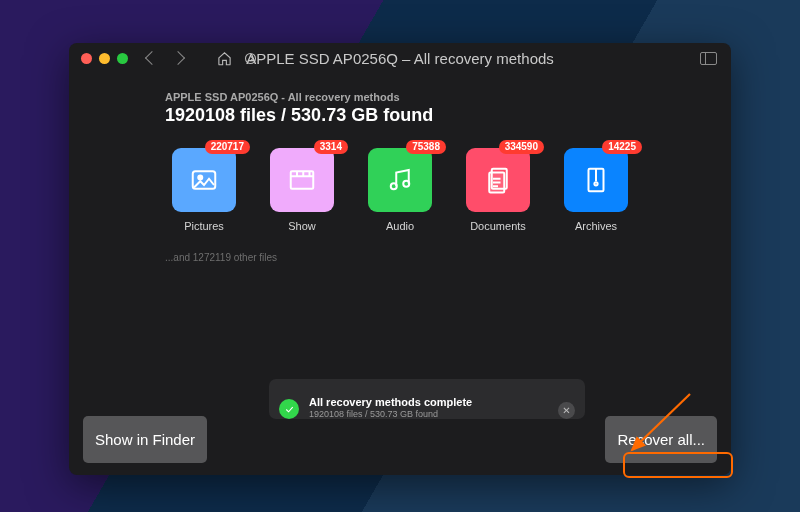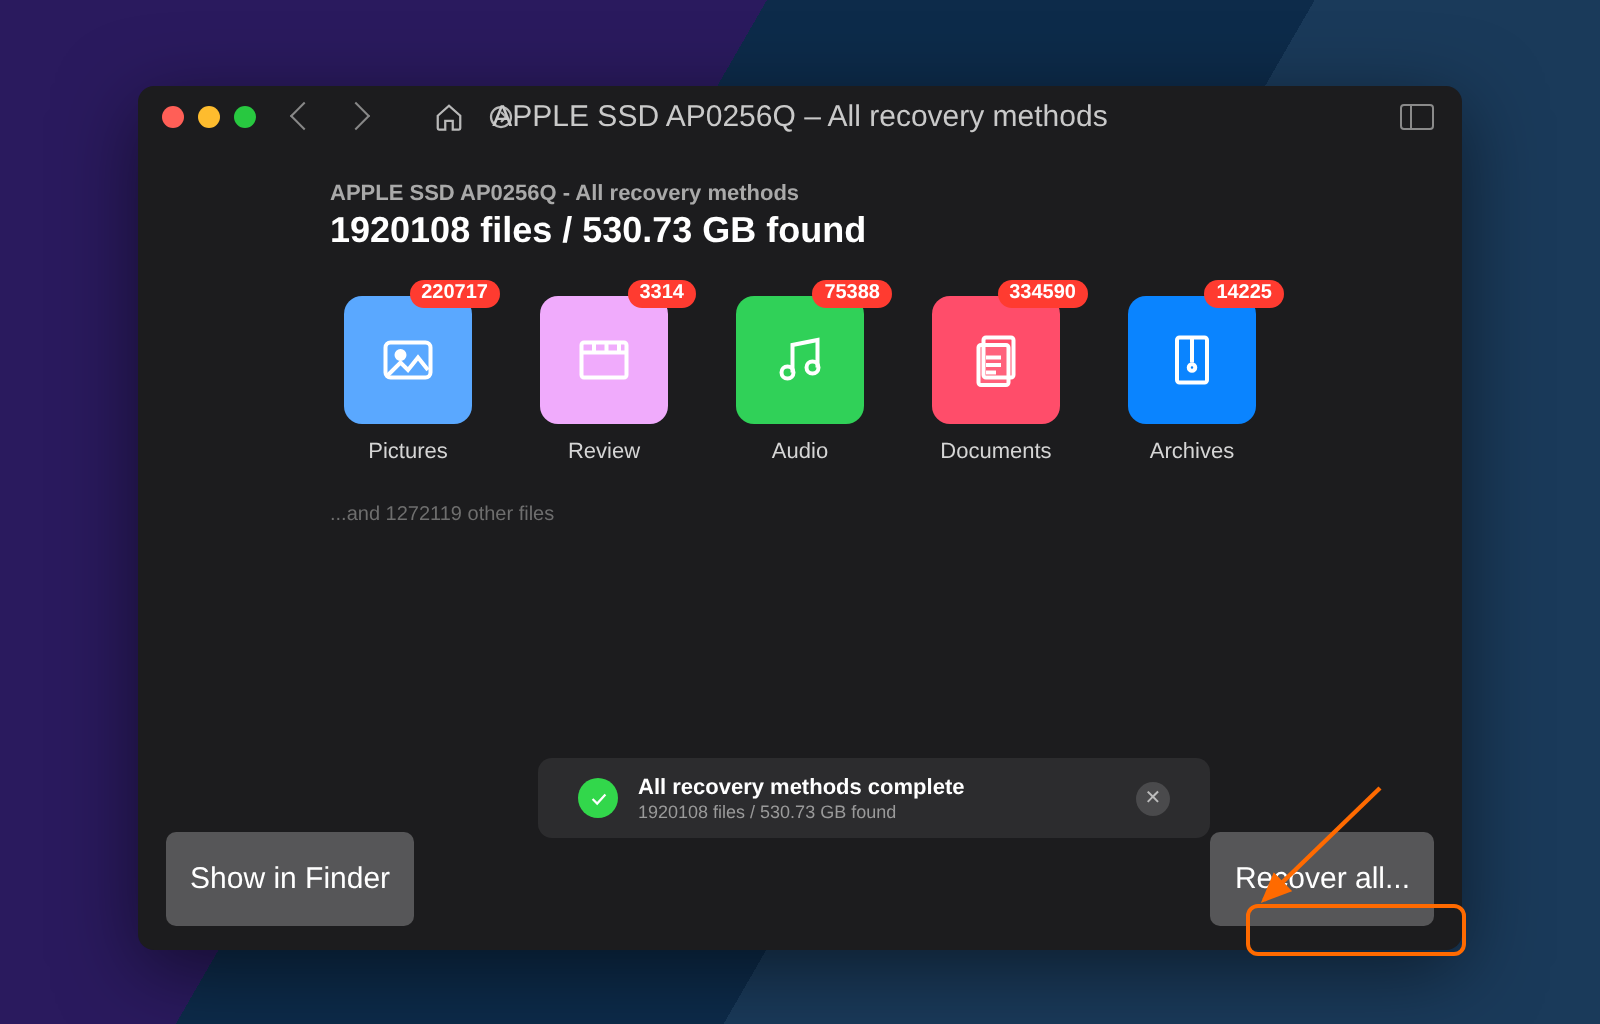--- a/index.html
+++ b/index.html
@@ -17,21 +17,21 @@
   .panes::before{content:"";width:4px;border-right:1.3px solid #8a8a8a;}
   .content{padding:18px 40px 0 96px;color:#e6e6e6;}
   .sub{font-size:11px;color:#a9a9a9;margin-bottom:2px;font-weight:bold;}
   .headline{font-size:18px;font-weight:700;color:#fff;}
   .cats{display:flex;gap:20px;margin-top:22px;}
   .cat{width:78px;display:flex;flex-direction:column;align-items:center;}
   .tile{width:64px;height:64px;border-radius:9px;position:relative;display:flex;align-items:center;justify-content:center;}
   .badge{position:absolute;top:-8px;right:-14px;background:#ff3b30;color:#fff;font-size:10px;font-weight:600;padding:2px 6px;border-radius:9px;line-height:1;}
   .catlabel{margin-top:8px;font-size:11px;color:#d5d5d5;}
   .other{margin-top:20px;font-size:10px;color:#6e6e6e;}
-  .statusbar{position:absolute;left:200px;bottom:56px;width:296px;height:40px;background:#2c2c2e;border-radius:7px;display:flex;align-items:center;padding:0 20px;gap:10px;}
+  .statusbar{position:absolute;left:200px;bottom:56px;width:296px;height:40px;background:#2c2c2e;border-radius:7px;display:flex;align-items:flex-end;padding:0 10px;gap:10px;}
   .check{width:20px;height:20px;border-radius:50%;background:#32d74b;display:flex;align-items:center;justify-content:center;}
   .check svg{stroke:#fff;stroke-width:2.4;fill:none;}
   .stxt1{font-size:11px;font-weight:600;color:#fff;}
   .stxt2{font-size:9px;color:#9a9a9a;margin-top:1px;}
   .closebtn{margin-left:auto;width:17px;height:17px;border-radius:50%;background:#4a4a4c;color:#bcbcbc;font-size:10px;display:flex;align-items:center;justify-content:center;}
   .footer{position:absolute;bottom:12px;left:14px;right:14px;display:flex;align-items:center;gap:8px;}
   .btn{font-size:15px;padding:15px 12px;border-radius:5px;border:none;color:#fff;cursor:pointer;}
   .btn.gray{background:#565658;}
   .btn.blue{background:#0a84ff;}
   .spacer{flex:1;}
@@ -97,21 +97,21 @@
               <svg width="30" height="30" viewBox="0 0 24 24" fill="none" stroke="#fff" stroke-width="1.6">
                 <rect x="3" y="5" width="18" height="14" rx="1"></rect>
                 <line x1="3" y1="9" x2="21" y2="9"></line>
                 <line x1="8" y1="5" x2="8" y2="9"></line>
                 <line x1="13" y1="5" x2="13" y2="9"></line>
                 <line x1="18" y1="5" x2="18" y2="9"></line>
               </svg>
             </span>
             <span class="badge">3314</span>
           </div>
-          <div class="catlabel">Review</div>
+          <div class="catlabel">Show</div>
         </div>
         <div class="cat">
           <div class="tile" style="background:#30d158">
             <span class="appicon">
               <svg width="30" height="30" viewBox="0 0 24 24" fill="none" stroke="#fff" stroke-width="1.6">
                 <path d="M9 17V6l10-2v11"></path>
                 <circle cx="7" cy="17" r="2.4"></circle>
                 <circle cx="17" cy="15" r="2.4"></circle>
               </svg>
             </span>

